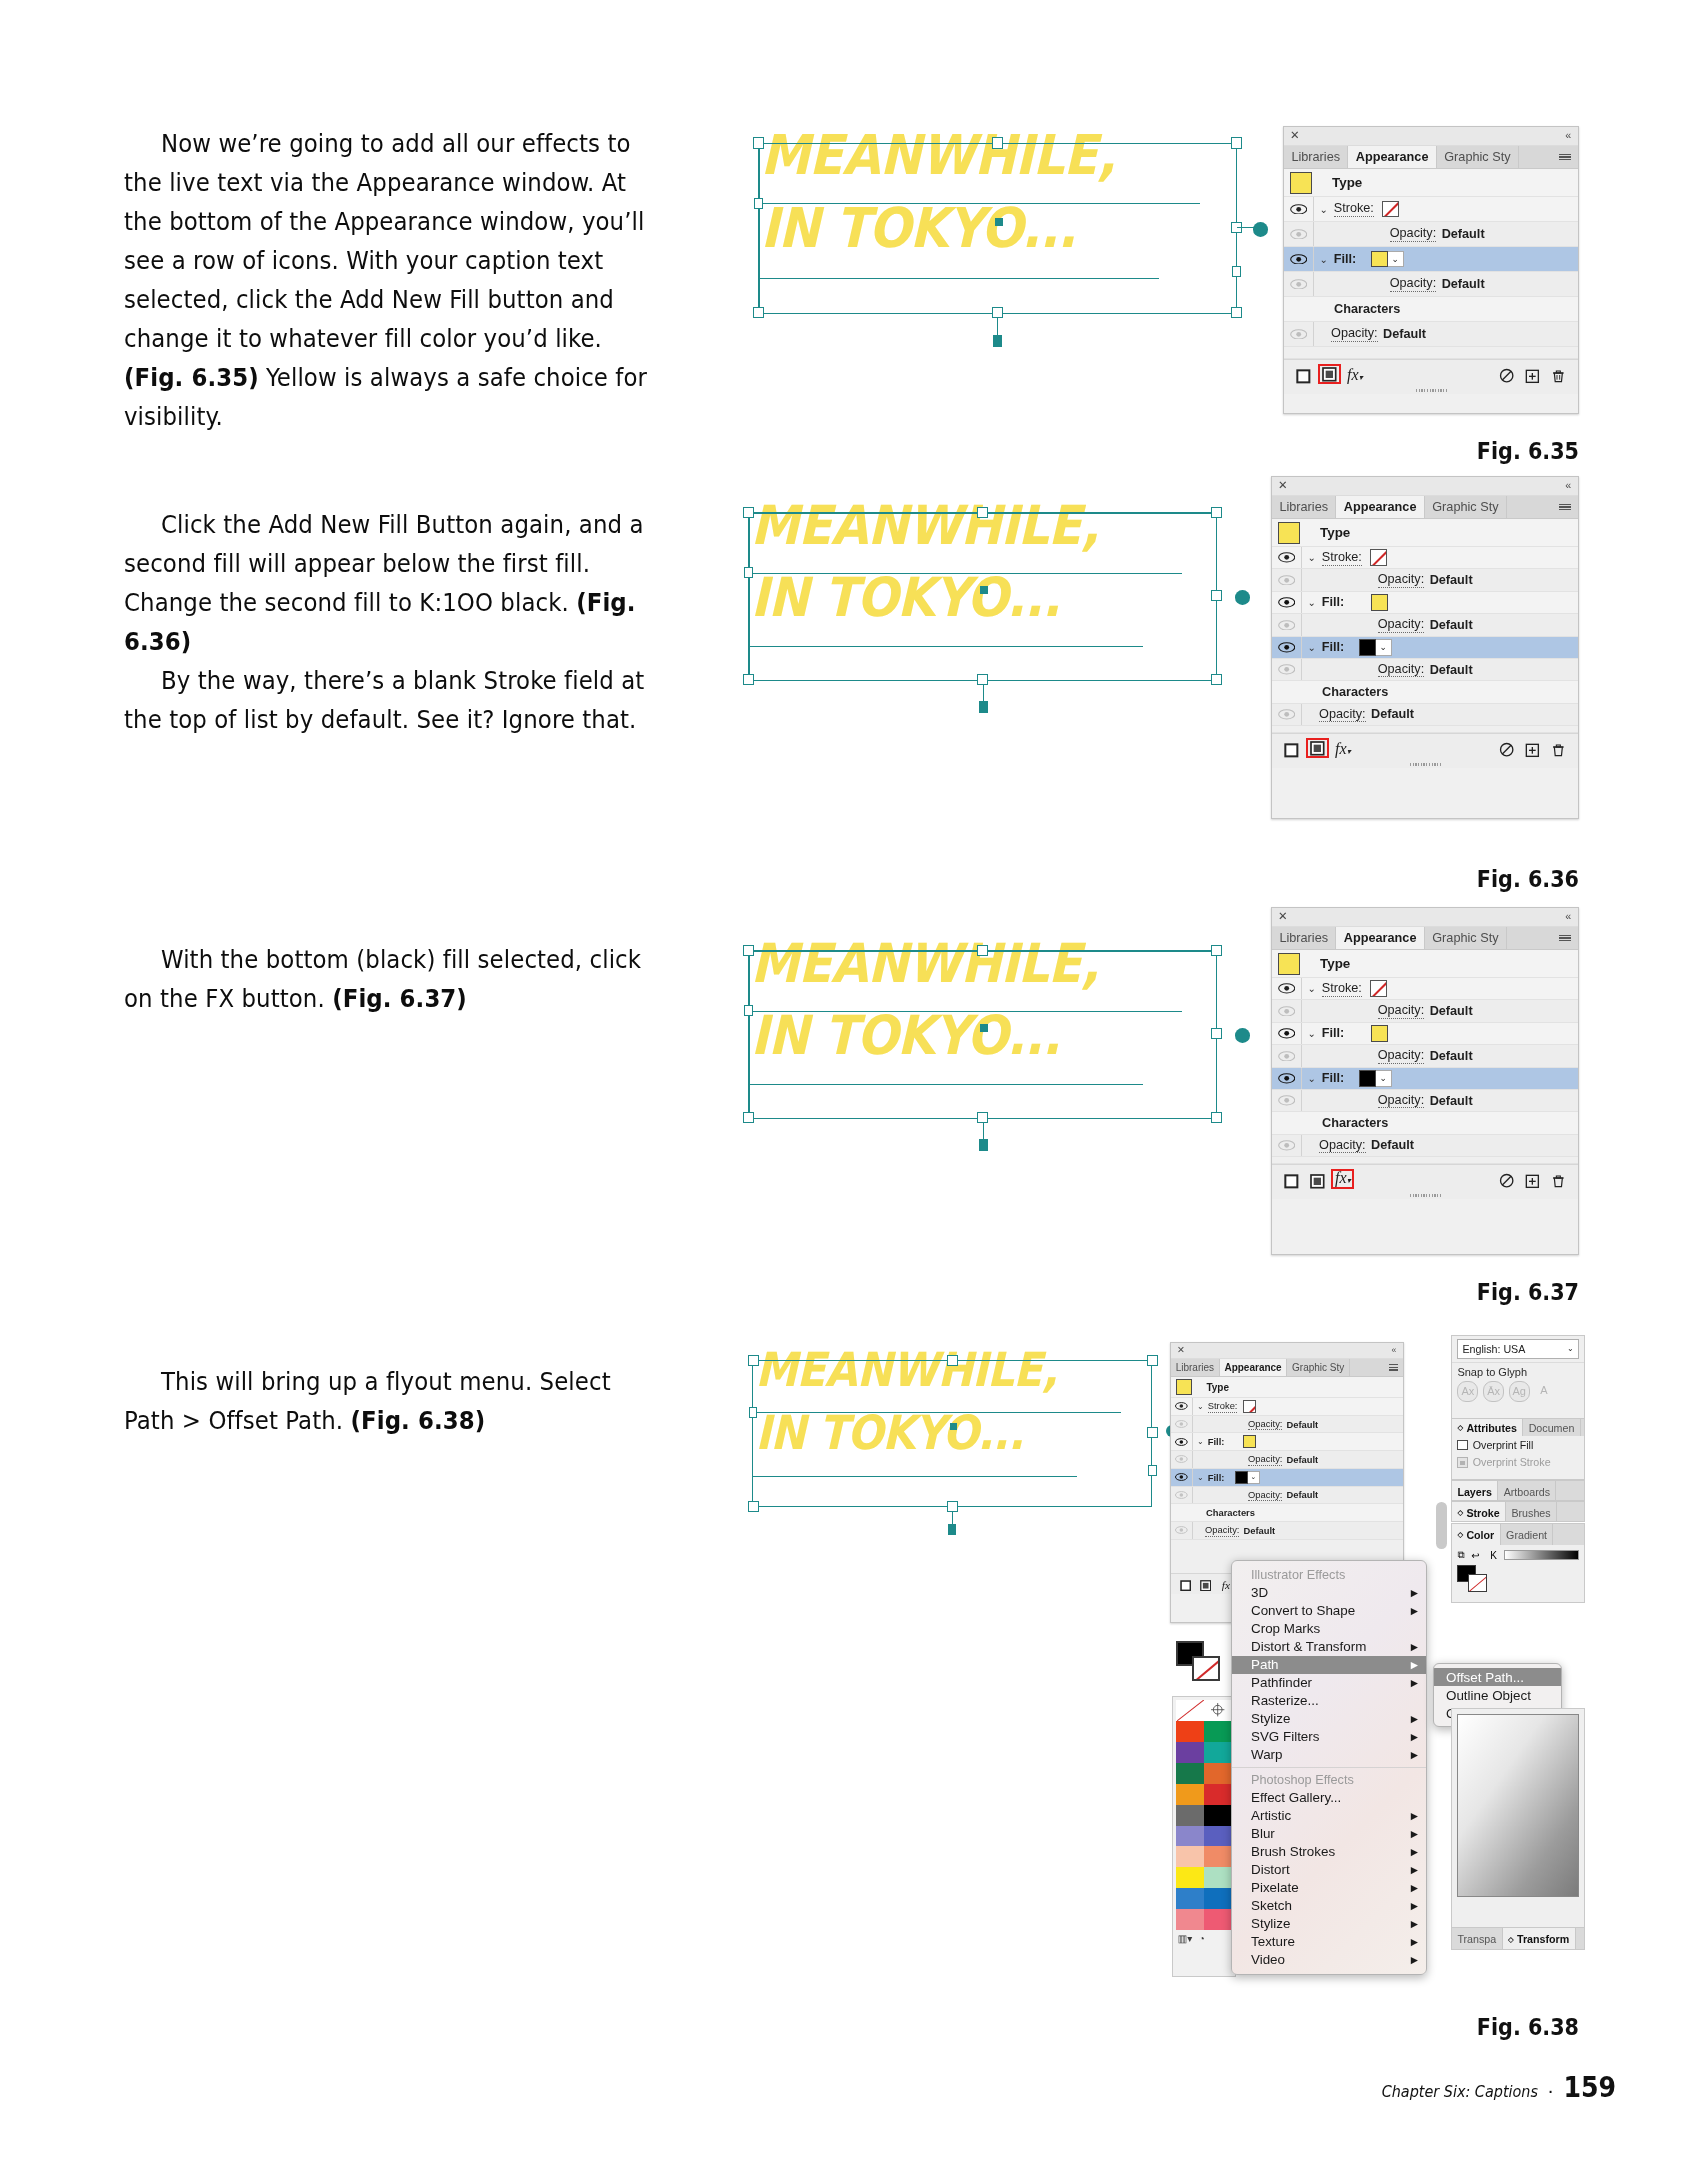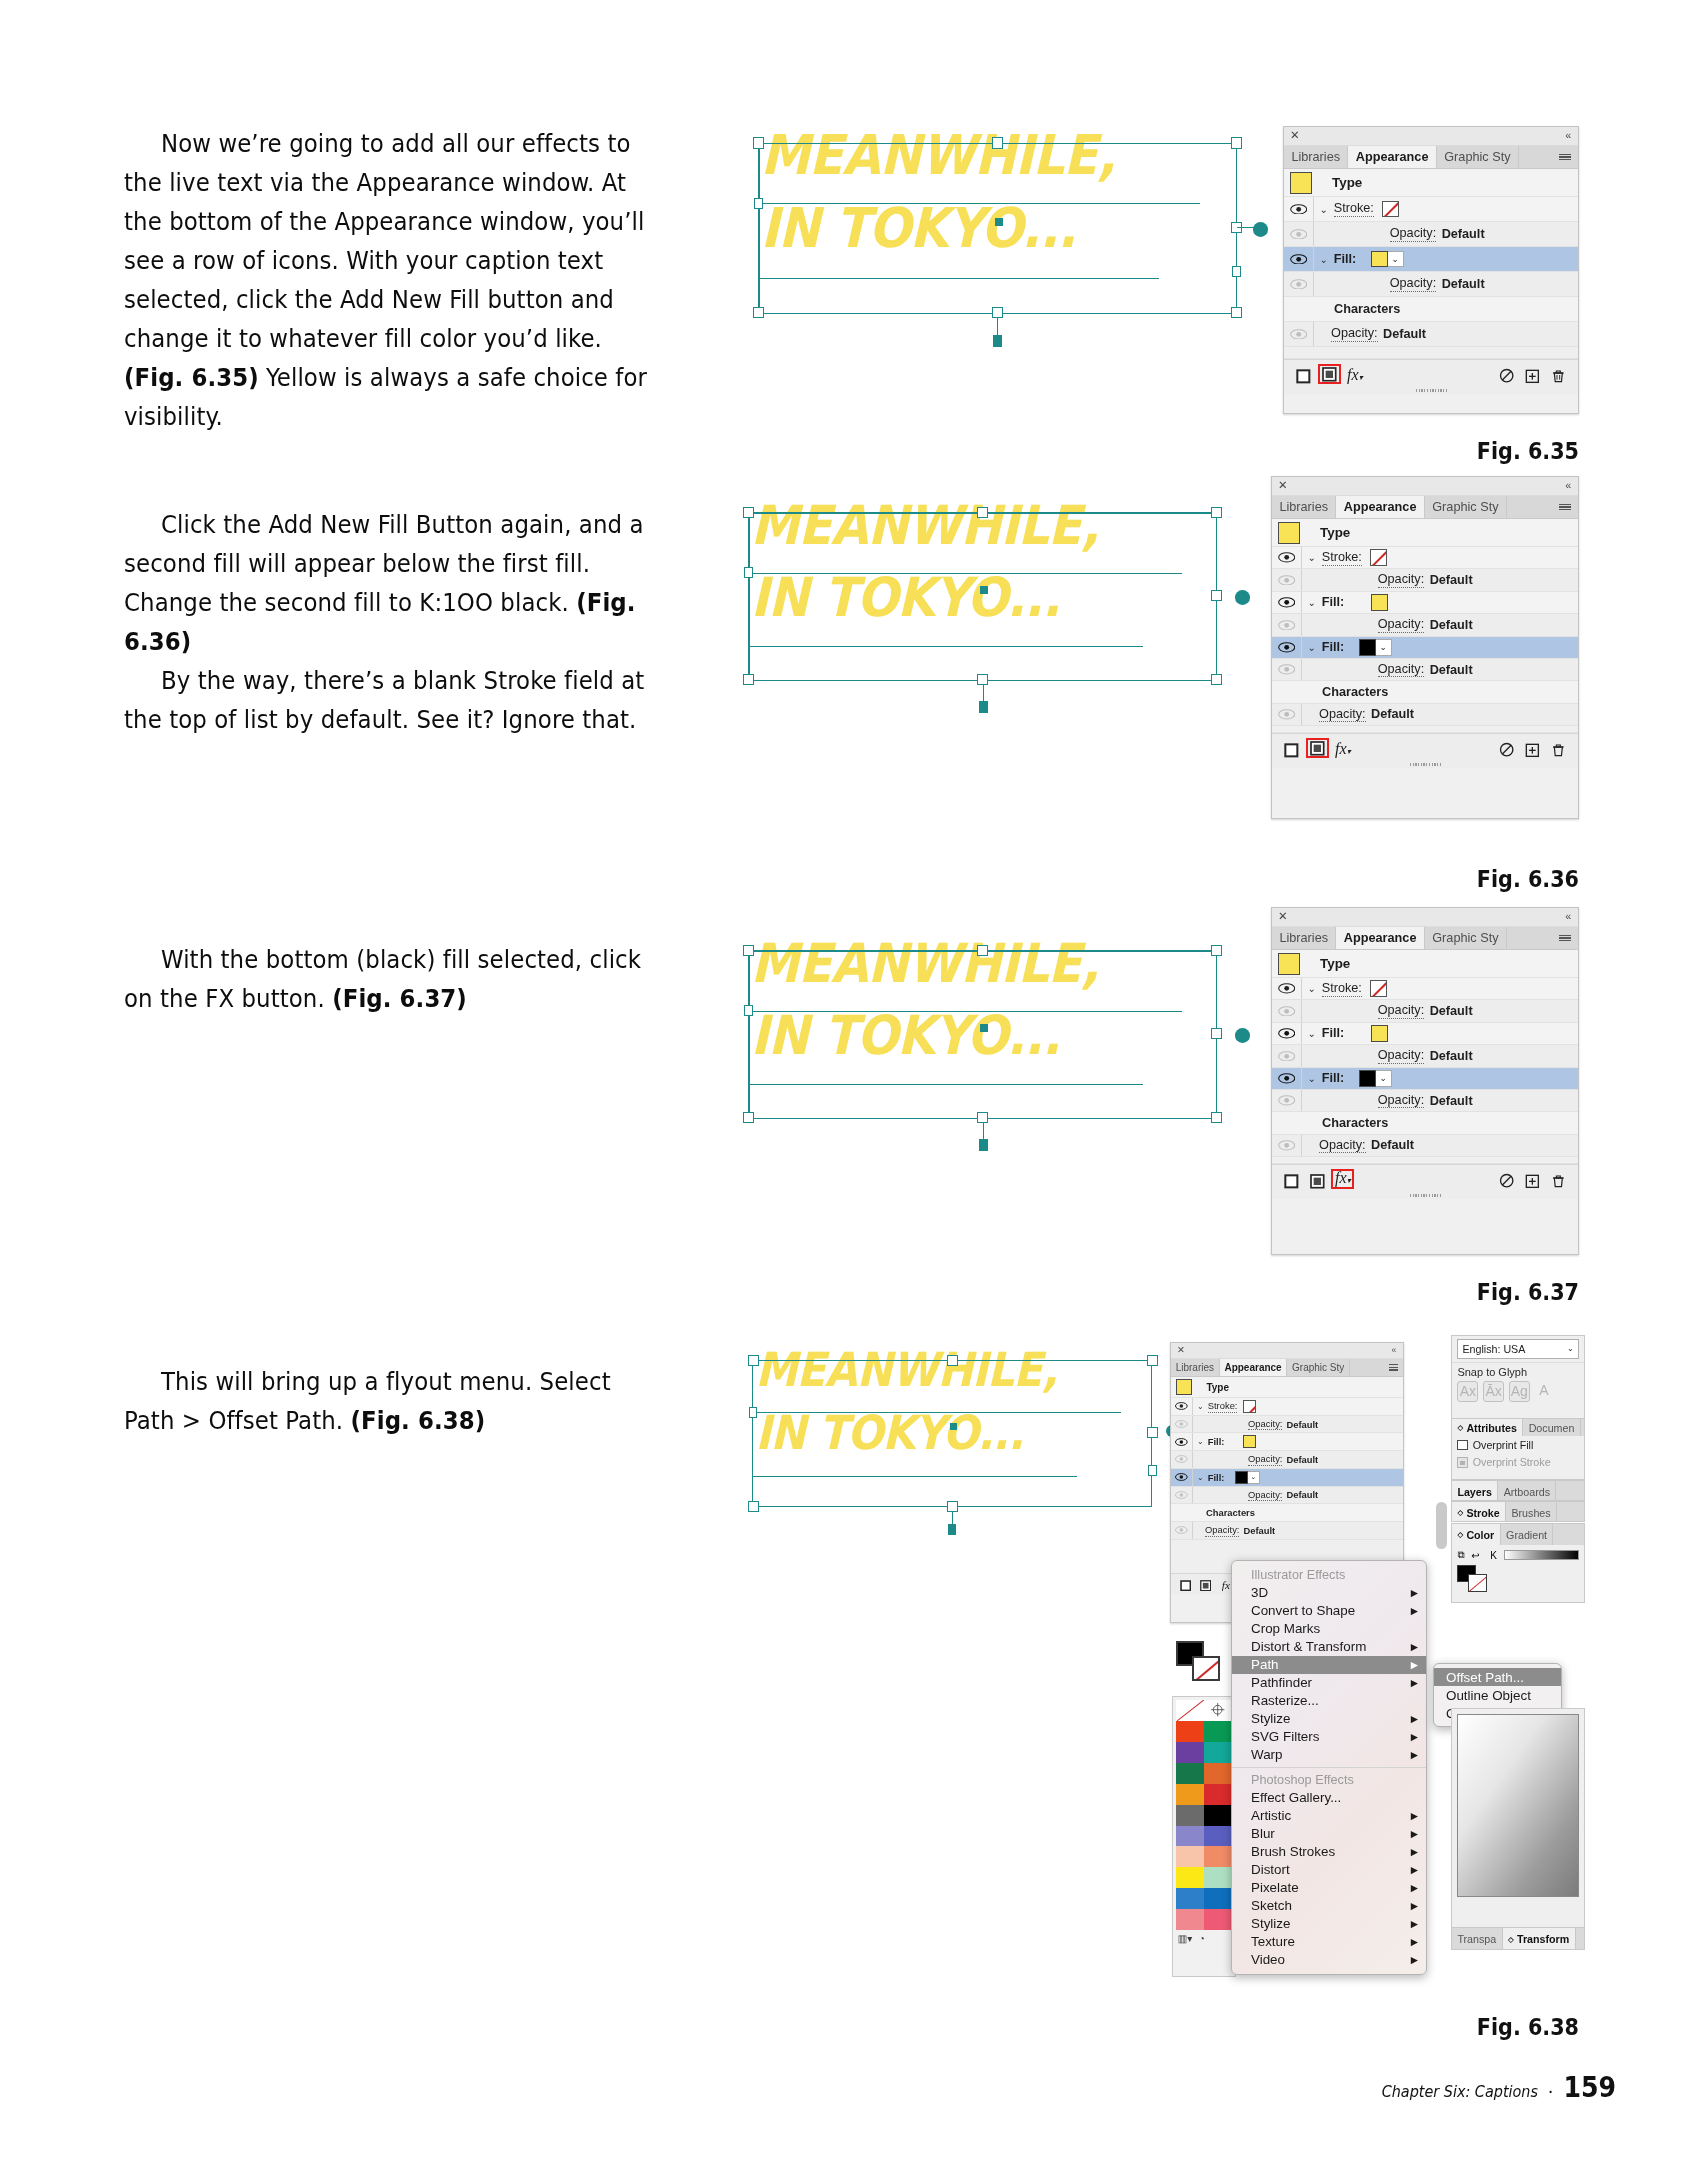--- a/index.html
+++ b/index.html
@@ -102,22 +102,22 @@
   .rtabs{display:flex;height:17.4px;background:#dadada;}
   .rtab{display:flex;align-items:center;padding:0 5.4px;font-size:10.7px;color:#555;border-right:0.7px solid #c8c8c8;white-space:nowrap;}
   .rtab.active{background:#efefef;color:#111;font-weight:700;}
   .diamond{margin-right:3.3px;font-size:7.4px;}
   .ckrow{display:flex;align-items:center;gap:4.7px;font-size:10.7px;padding:2.7px 5.4px;color:#1d1d1d;}
   .ckrow.dim{color:#9d9d9d;}
   .ckbox{width:10.7px;height:10.7px;border:1.3px solid #4a4a4a;box-sizing:border-box;background:#fff;}
   .ckbox.dim{border-color:#b3b3b3;background:#e4e4e4;position:relative;}
   .ckbox.dim:after{content:"";position:absolute;left:1.3px;top:3.3px;width:5.4px;height:3.3px;background:#b3b3b3;}
   .glyphbtns{display:flex;gap:4.7px;padding:3.3px 5.4px;}
-  .gbtn{width:19px;height:19px;border:0.7px solid #c2c2c2;border-radius:3px;background:#e8e8e8;
-         display:flex;align-items:center;justify-content:center;font-size:14px;color:#b5b5b5;}
+  .gbtn{width:19px;height:19px;border:0.7px solid #c2c2c2;border-radius:9px;background:#e8e8e8;
+         display:flex;align-items:center;justify-content:center;font-size:11px;color:#b5b5b5;}
   .kramp{flex:1;height:8px;background:linear-gradient(90deg,#fff,#000);border:0.7px solid #9a9a9a;}
   .gradbox{margin:5.4px;height:181px;border:1.3px solid #888;
            background:linear-gradient(125deg,#ffffff 0%,#e6e6e6 35%,#9c9c9c 75%,#7b7b7b 100%);}
 
   
   .swatchpanel{position:absolute;background:#f1f1f1;border:0.7px solid #c9c9c9;box-sizing:border-box;padding:2.7px;}
   .swgrid{display:grid;grid-template-columns:repeat(2,1fr);gap:0;}
   .swcell{width:100%;aspect-ratio:1.35/1;}
   .swtoolbar{display:flex;gap:6.7px;padding:2.7px 2px 1.3px;font-size:10px;color:#3a3a3a;}
   .ffbox{position:absolute;}

